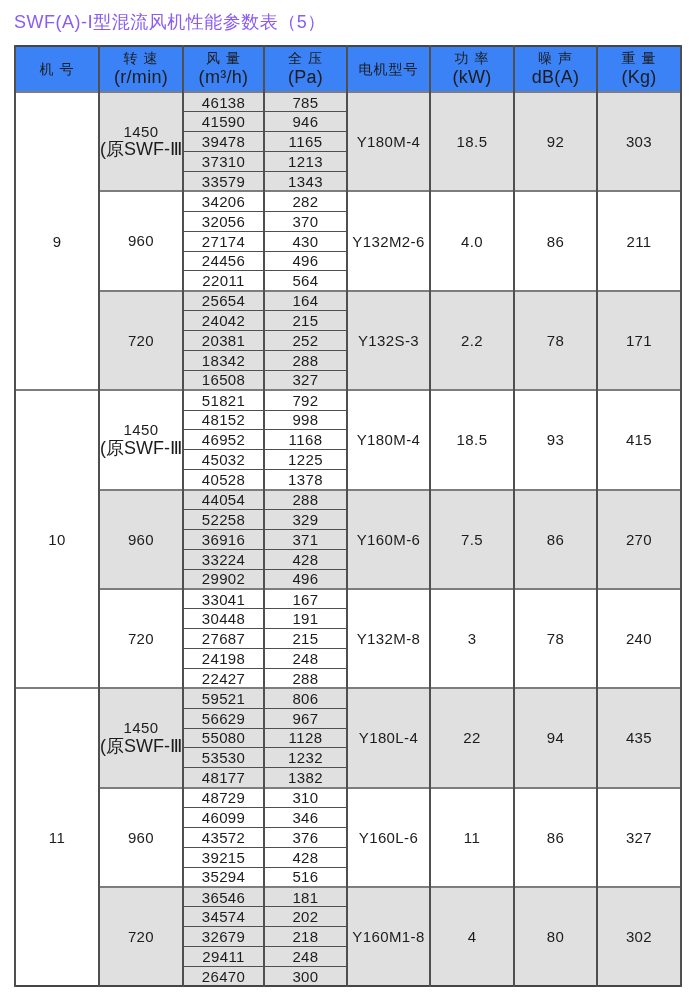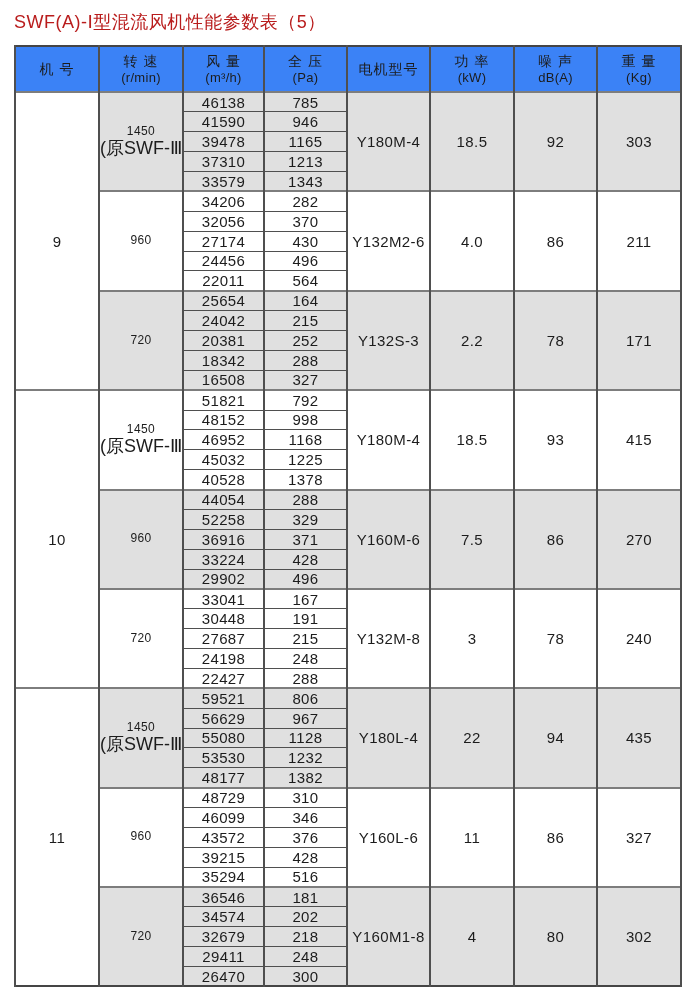--- a/index.html
+++ b/index.html
@@ -13,45 +13,45 @@
   *{box-sizing:border-box;}
   html,body{margin:0;padding:0;}
   body{
     width:700px;height:1002px;background:var(--bg);
     font-family:"Liberation Sans","DejaVu Sans",sans-serif;
     color:var(--txt);
   }
   .page{position:relative;width:700px;height:1002px;padding:8px 14px 0 14px;}
   .title{
     font-size:18px;font-weight:normal;letter-spacing:0.5px;
-    margin:2px 0 11px 0;color:#b91c1c;
+    margin:2px 0 11px 0;color:#8b5cf6;
   }
   table.spec{
     border-collapse:collapse;table-layout:fixed;width:666px;
     border:2px solid var(--bouter);
   }
   table.spec th, table.spec td{
     padding:0;text-align:center;vertical-align:middle;
     border:1px solid var(--bdark);
     border-left-width:2px;border-right-width:2px;
     overflow:hidden;white-space:nowrap;
   }
   thead tr{height:46px;}
   thead th{
     font-weight:normal;background:#3b82f6;
     border-bottom-width:2px;border-bottom-color:var(--bouter);
   }
   .h1{font-size:14px;line-height:1.3;letter-spacing:1px;}
-  .h2{font-size:13px;line-height:1.2;letter-spacing:0.3px;}
+  .h2{font-size:18px;line-height:1.2;letter-spacing:0.3px;}
   tbody tr{height:19.89px;}
   tbody td{font-size:15px;letter-spacing:0.4px;color:var(--txt);background:#fff;}
   td.sh{background:var(--shaded);}
   td.machine-cell{background:#fff;}
   tr.group-start > td{border-top:2px solid var(--bsep);}
-  .speed-main{font-size:12px;line-height:1.15;letter-spacing:0.4px;}
+  .speed-main{font-size:15px;line-height:1.15;letter-spacing:0.4px;}
   .speed-note{font-size:18px;line-height:1.1;letter-spacing:0;}
 </style>
 </head>
 <body>
 
 <div class="page">
   <h1 class="title">SWF(A)-Ⅰ型混流风机性能参数表（5）</h1>
 
   <table class="spec">
     <colgroup>

